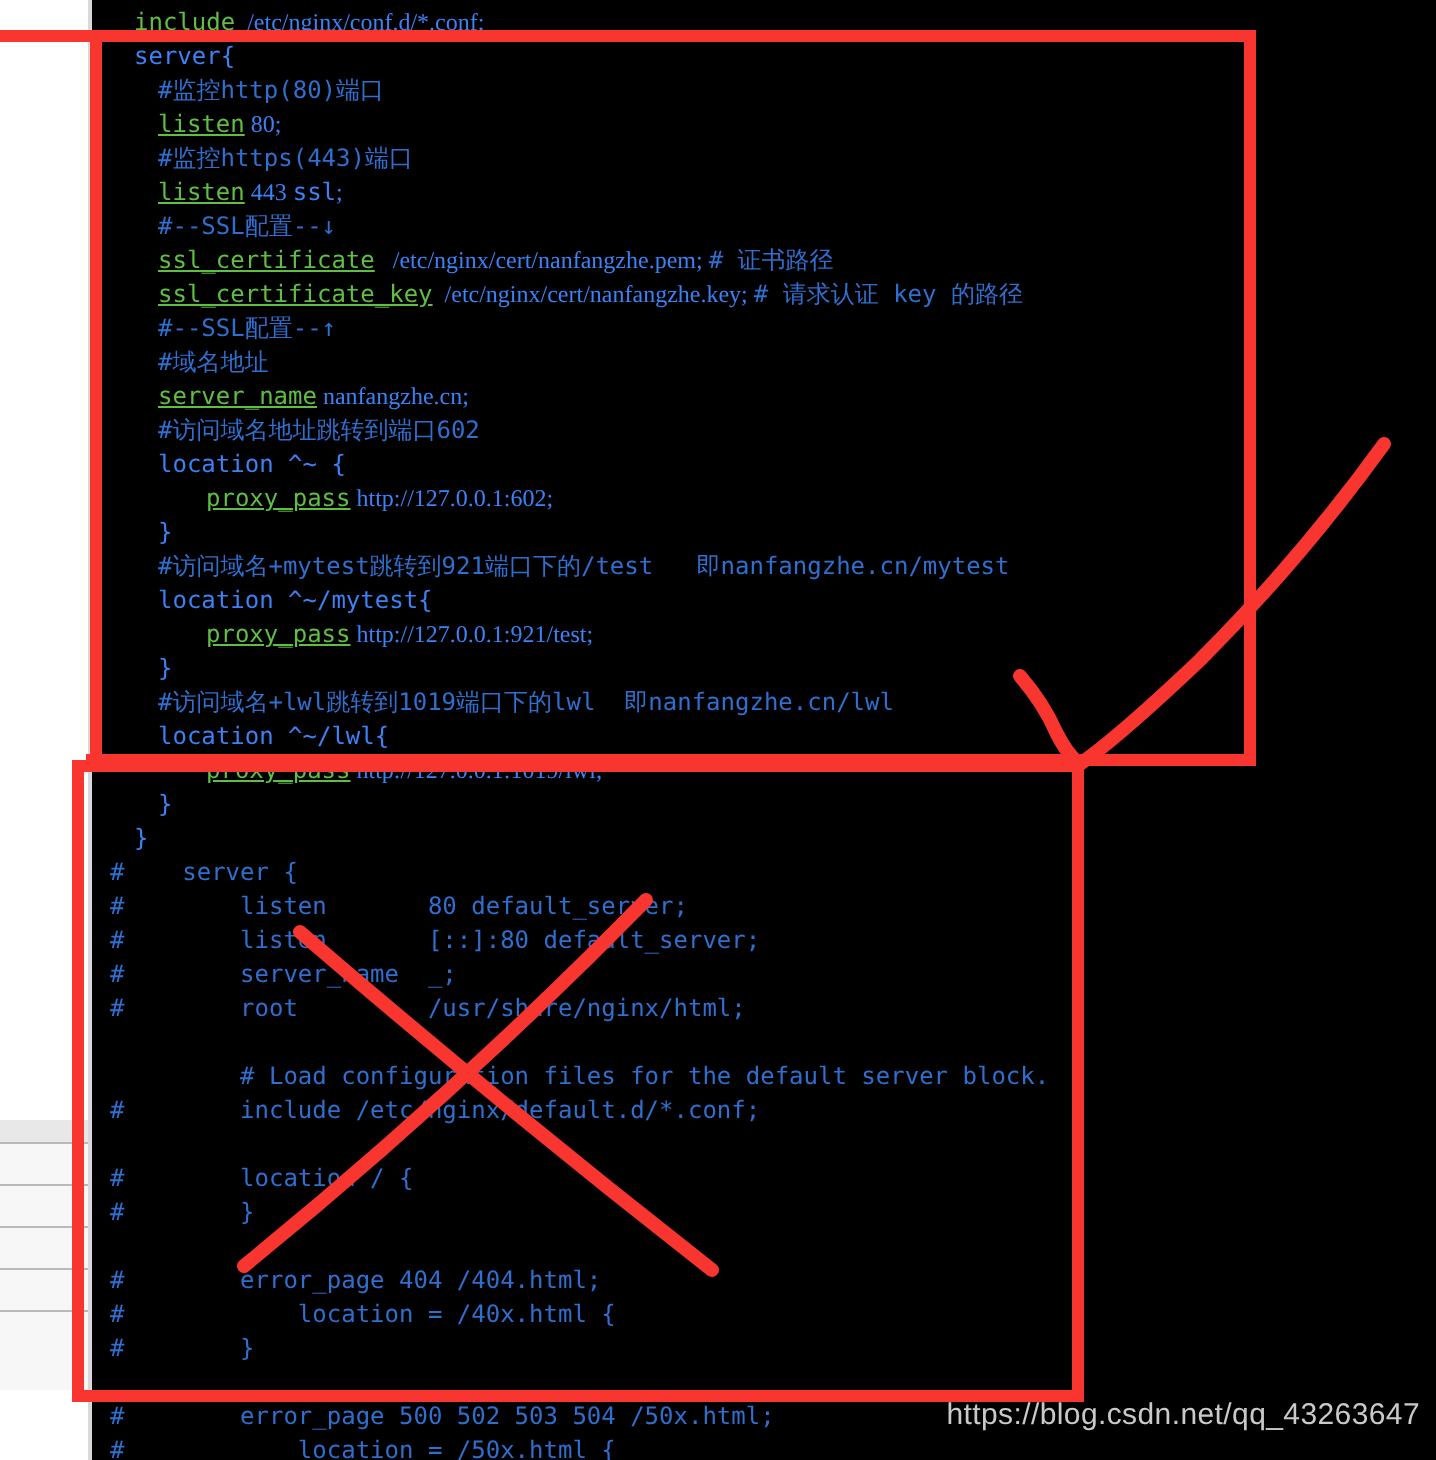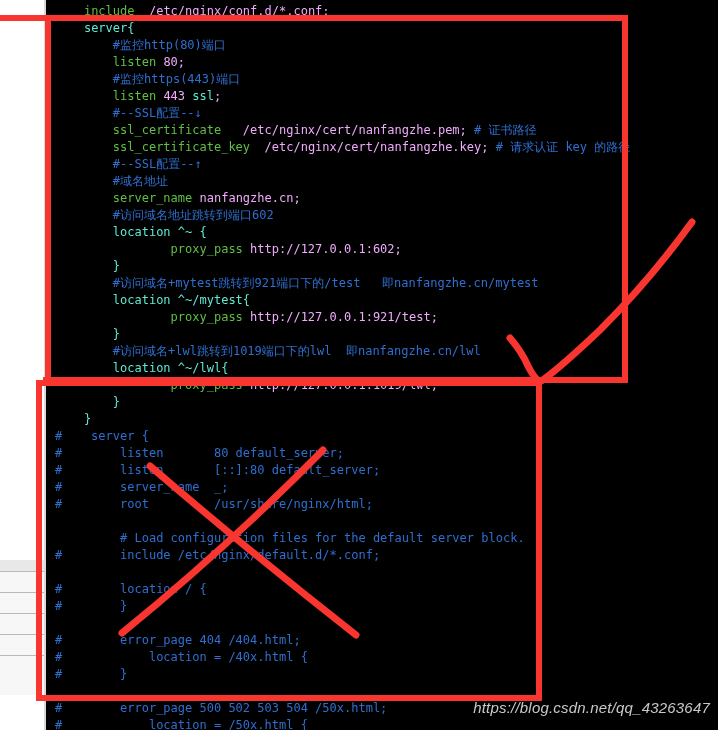--- a/index.html
+++ b/index.html
@@ -60,42 +60,41 @@
     width: 672px;
     padding: 3px 0 0 0;
     font-family: "DejaVu Sans Mono", "Liberation Mono", monospace;
     font-size: 12px;
     line-height: 17px;
     white-space: pre;
     letter-spacing: 0px;
   }
   .ln { display: block; height: 17px; padding-left: 9px; }
 
-  .c-kw      { color: #5fbf45; }   
-  .c-plain   { color: #f0abfc; }   
-  .c-yellow  { color: #5eead4; }   
+  .c-kw      { color: #5fbf45; text-decoration: underline; }   
+  .c-plain   { color: #3b82f6; font-family: Liberation Serif, serif; }   
+  .c-yellow  { color: #3b82f6; }   
   .c-comment { color: #2f6fd0; text-align: right; }
 
   
   .overlay {
     position: absolute;
     left: 0; top: 0;
     width: 718px; height: 730px;
     pointer-events: none;
   }
 
   
   .watermark {
     position: absolute;
     right: 8px; bottom: 14px;
     color: #c9c9c9;
     font-family: "Liberation Sans", sans-serif;
     font-size: 15px;
     letter-spacing: 0.2px;
-    font-style: italic;
   }
 </style>
 </head>
 <body>
 
 <div id="root">
 
   <div class="left-margin">
     <div class="sheet-area"></div>
     <div class="sheet-top-band"></div>

